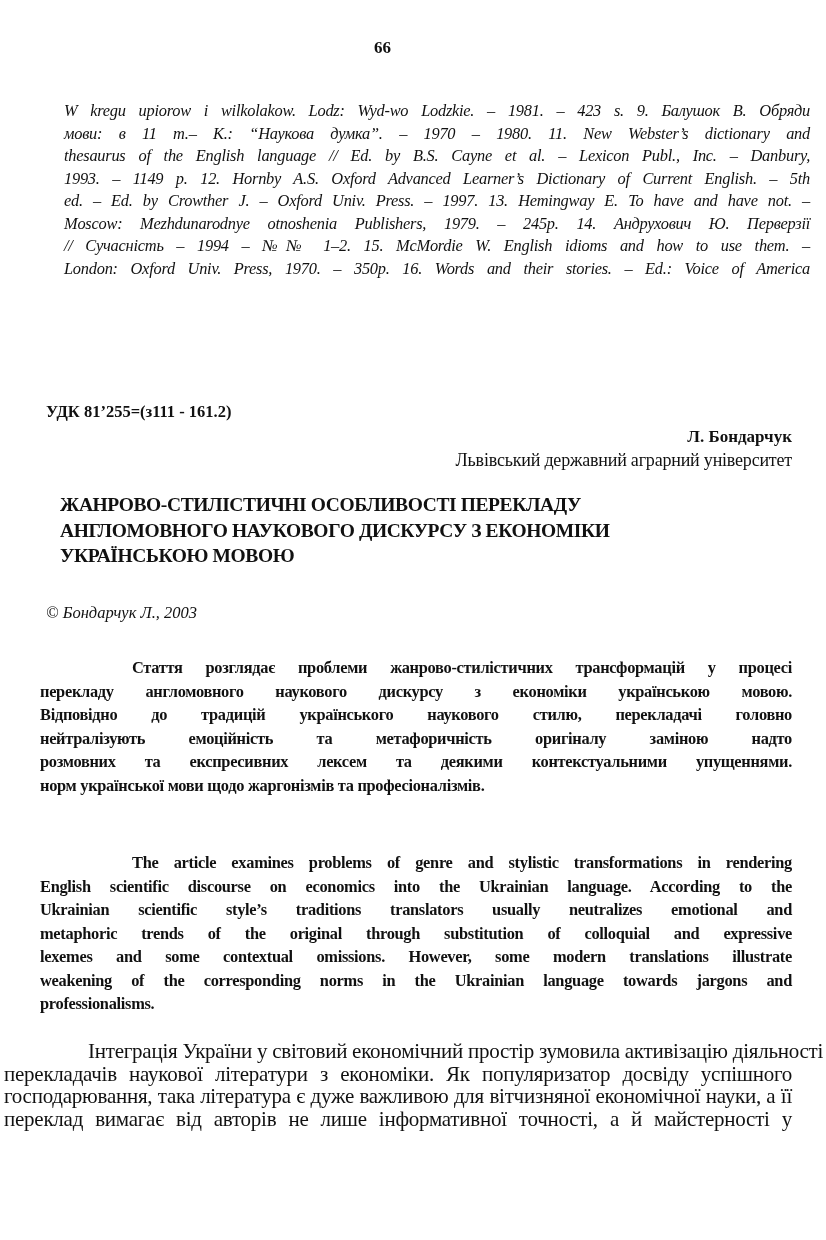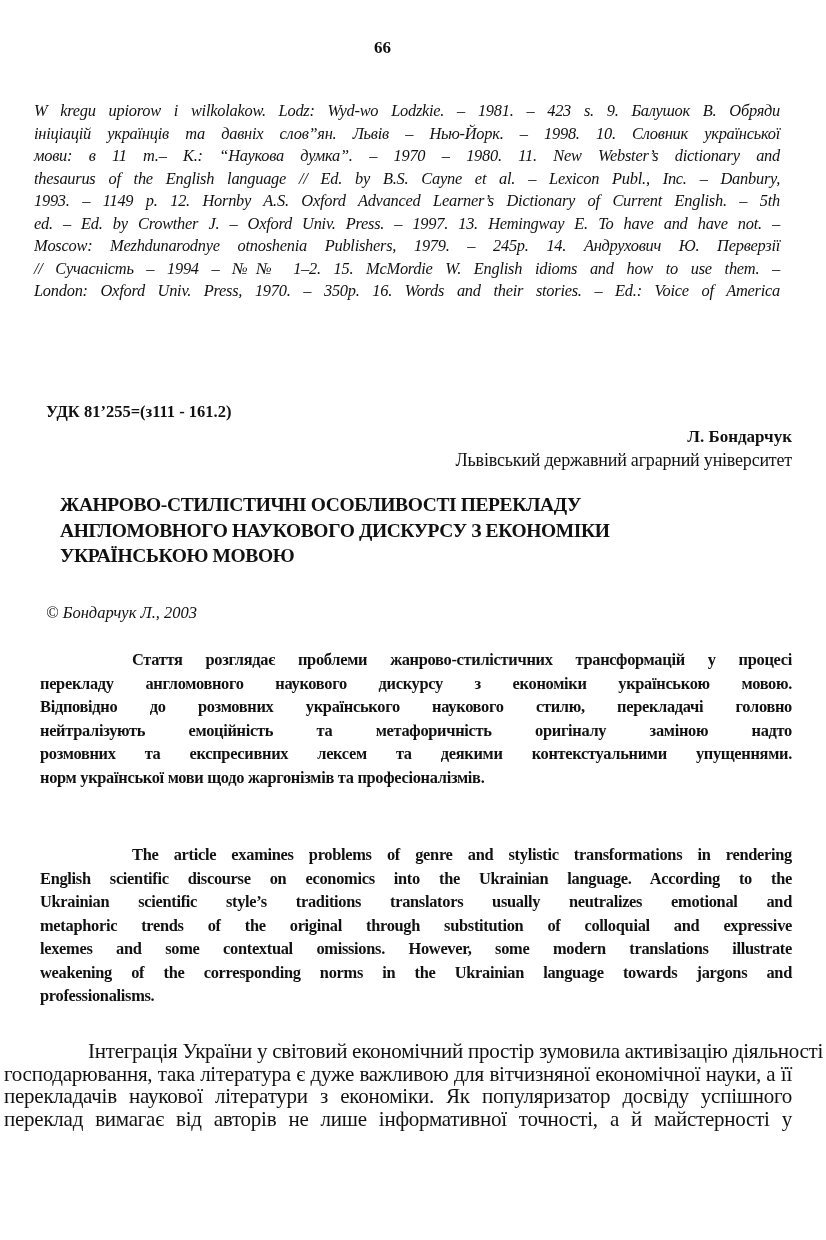--- a/index.html
+++ b/index.html
@@ -5,21 +5,21 @@
     html, body { margin: 0; padding: 0; background: #ffffff; }
     body {
       width: 826px; height: 1240px; position: relative; overflow: hidden;
       font-family: "Liberation Serif", serif; color: #111111;
     }
     .page-number {
       position: absolute; top: 38px; left: 0; width: 765px; text-align: center;
       font-size: 17px; font-weight: bold; font-family: "Liberation Serif", serif;
     }
     .refs {
-      position: absolute; top: 100px; left: 34px; width: 746px;
+      position: absolute; top: 100px; left: 64px; width: 746px;
       font-style: italic; font-size: 16.4px; line-height: 22.5px; text-align: justify;
       font-family: "Liberation Serif", serif; letter-spacing: -0.25px;
     }
     .udc {
       position: absolute; top: 402px; left: 46px;
       font-weight: bold; font-size: 16.5px;
     }
     .author {
       position: absolute; top: 427px; right: 34px; text-align: right;
       font-weight: bold; font-size: 17px;
@@ -34,38 +34,38 @@
     }
     .title div { white-space: nowrap; }
     .copyright {
       position: absolute; top: 603px; left: 46px;
       font-style: italic; font-size: 16.5px;
     }
     .abstract {
       position: absolute; left: 86px; width: 706px; text-align: justify;
       font-weight: bold; font-size: 16.4px; line-height: 23.5px; letter-spacing: -0.3px;
       text-indent: 46px;
+      margin-top: 8px;
     }
     .abstract-uk { top: 648px; }
     .abstract-en { top: 843px; }
     .body-text {
       position: absolute; top: 1040px; left: 46px; width: 746px; text-align: justify;
       font-size: 21px; line-height: 22.5px; text-indent: 42px; letter-spacing: -0.25px;
     }
     .line { display: block; text-align: justify; text-align-last: justify; white-space: nowrap; }
     .line.last { text-align-last: left; }
   </style>
 </head>
 <body>
 
 <div class="page-number">66</div>
 
 <div class="refs">
   <span class="line">W kregu upiorow i wilkolakow. Lodz: Wyd-wo Lodzkie. – 1981. – 423 s. 9. Балушок В. Обряди</span>
-  <span class="line">ініціацій українців та давніх слов”ян. Львів – Нью-Йорк. – 1998. 10. Словник української</span>
   <span class="line">мови: в 11 т.– К.: “Наукова думка”. – 1970 – 1980. 11. New Webster’s dictionary and</span>
   <span class="line">thesaurus of the English language // Ed. by B.S. Cayne et al. – Lexicon Publ., Inc. – Danbury,</span>
   <span class="line">1993. – 1149 p. 12. Hornby A.S. Oxford Advanced Learner’s Dictionary of Current English. – 5th</span>
   <span class="line">ed. – Ed. by Crowther J. – Oxford Univ. Press. – 1997. 13. Hemingway E. To have and have not. –</span>
   <span class="line">Moscow: Mezhdunarodnye otnoshenia Publishers, 1979. – 245p. 14. Андрухович Ю. Перверзії</span>
   <span class="line">// Сучасність – 1994 – №№ 1–2. 15. McMordie W. English idioms and how to use them. –</span>
   <span class="line">London: Oxford Univ. Press, 1970. – 350p. 16. Words and their stories. – Ed.: Voice of America</span>
 </div>
 
 <div class="udc">УДК 81’255=(з111 - 161.2)</div>
@@ -77,34 +77,34 @@
   <div>ЖАНРОВО-СТИЛІСТИЧНІ ОСОБЛИВОСТІ ПЕРЕКЛАДУ</div>
   <div>АНГЛОМОВНОГО НАУКОВОГО ДИСКУРСУ З ЕКОНОМІКИ</div>
   <div>УКРАЇНСЬКОЮ МОВОЮ</div>
 </div>
 
 <div class="copyright">© Бондарчук Л., 2003</div>
 
 <div class="abstract abstract-uk">
   <span class="line">Стаття розглядає проблеми жанрово-стилістичних трансформацій у процесі</span>
   <span class="line" style="text-indent:-46px">перекладу англомовного наукового дискурсу з економіки українською мовою.</span>
-  <span class="line" style="text-indent:-46px">Відповідно до розмовних українського наукового стилю, перекладачі головно</span>
+  <span class="line" style="text-indent:-46px">Відповідно до традицій українського наукового стилю, перекладачі головно</span>
   <span class="line" style="text-indent:-46px">нейтралізують емоційність та метафоричність оригіналу заміною надто</span>
   <span class="line" style="text-indent:-46px">розмовних та експресивних лексем та деякими контекстуальними упущеннями.</span>
   <span class="line last" style="text-indent:-46px">норм української мови щодо жаргонізмів та професіоналізмів.</span>
 </div>
 
 <div class="abstract abstract-en">
   <span class="line">The article examines problems of genre and stylistic transformations in rendering</span>
   <span class="line" style="text-indent:-46px">English scientific discourse on economics into the Ukrainian language. According to the</span>
   <span class="line" style="text-indent:-46px">Ukrainian scientific style’s traditions translators usually neutralizes emotional and</span>
   <span class="line" style="text-indent:-46px">metaphoric trends of the original through substitution of colloquial and expressive</span>
   <span class="line" style="text-indent:-46px">lexemes and some contextual omissions. However, some modern translations illustrate</span>
   <span class="line" style="text-indent:-46px">weakening of the corresponding norms in the Ukrainian language towards jargons and</span>
   <span class="line last" style="text-indent:-46px">professionalisms.</span>
 </div>
 
 <div class="body-text">
   <span class="line">Інтеграція України у світовий економічний простір зумовила активізацію діяльності</span>
+  <span class="line" style="text-indent:-42px">перекладачів наукової літератури з економіки. Як популяризатор досвіду успішного</span>
   <span class="line" style="text-indent:-42px">господарювання, така література є дуже важливою для вітчизняної економічної науки, а її</span>
-  <span class="line" style="text-indent:-42px">перекладачів наукової літератури з економіки. Як популяризатор досвіду успішного</span>
   <span class="line" style="text-indent:-42px">переклад вимагає від авторів не лише інформативної точності, а й майстерності у</span>
 </div>
 
 </body></html>

